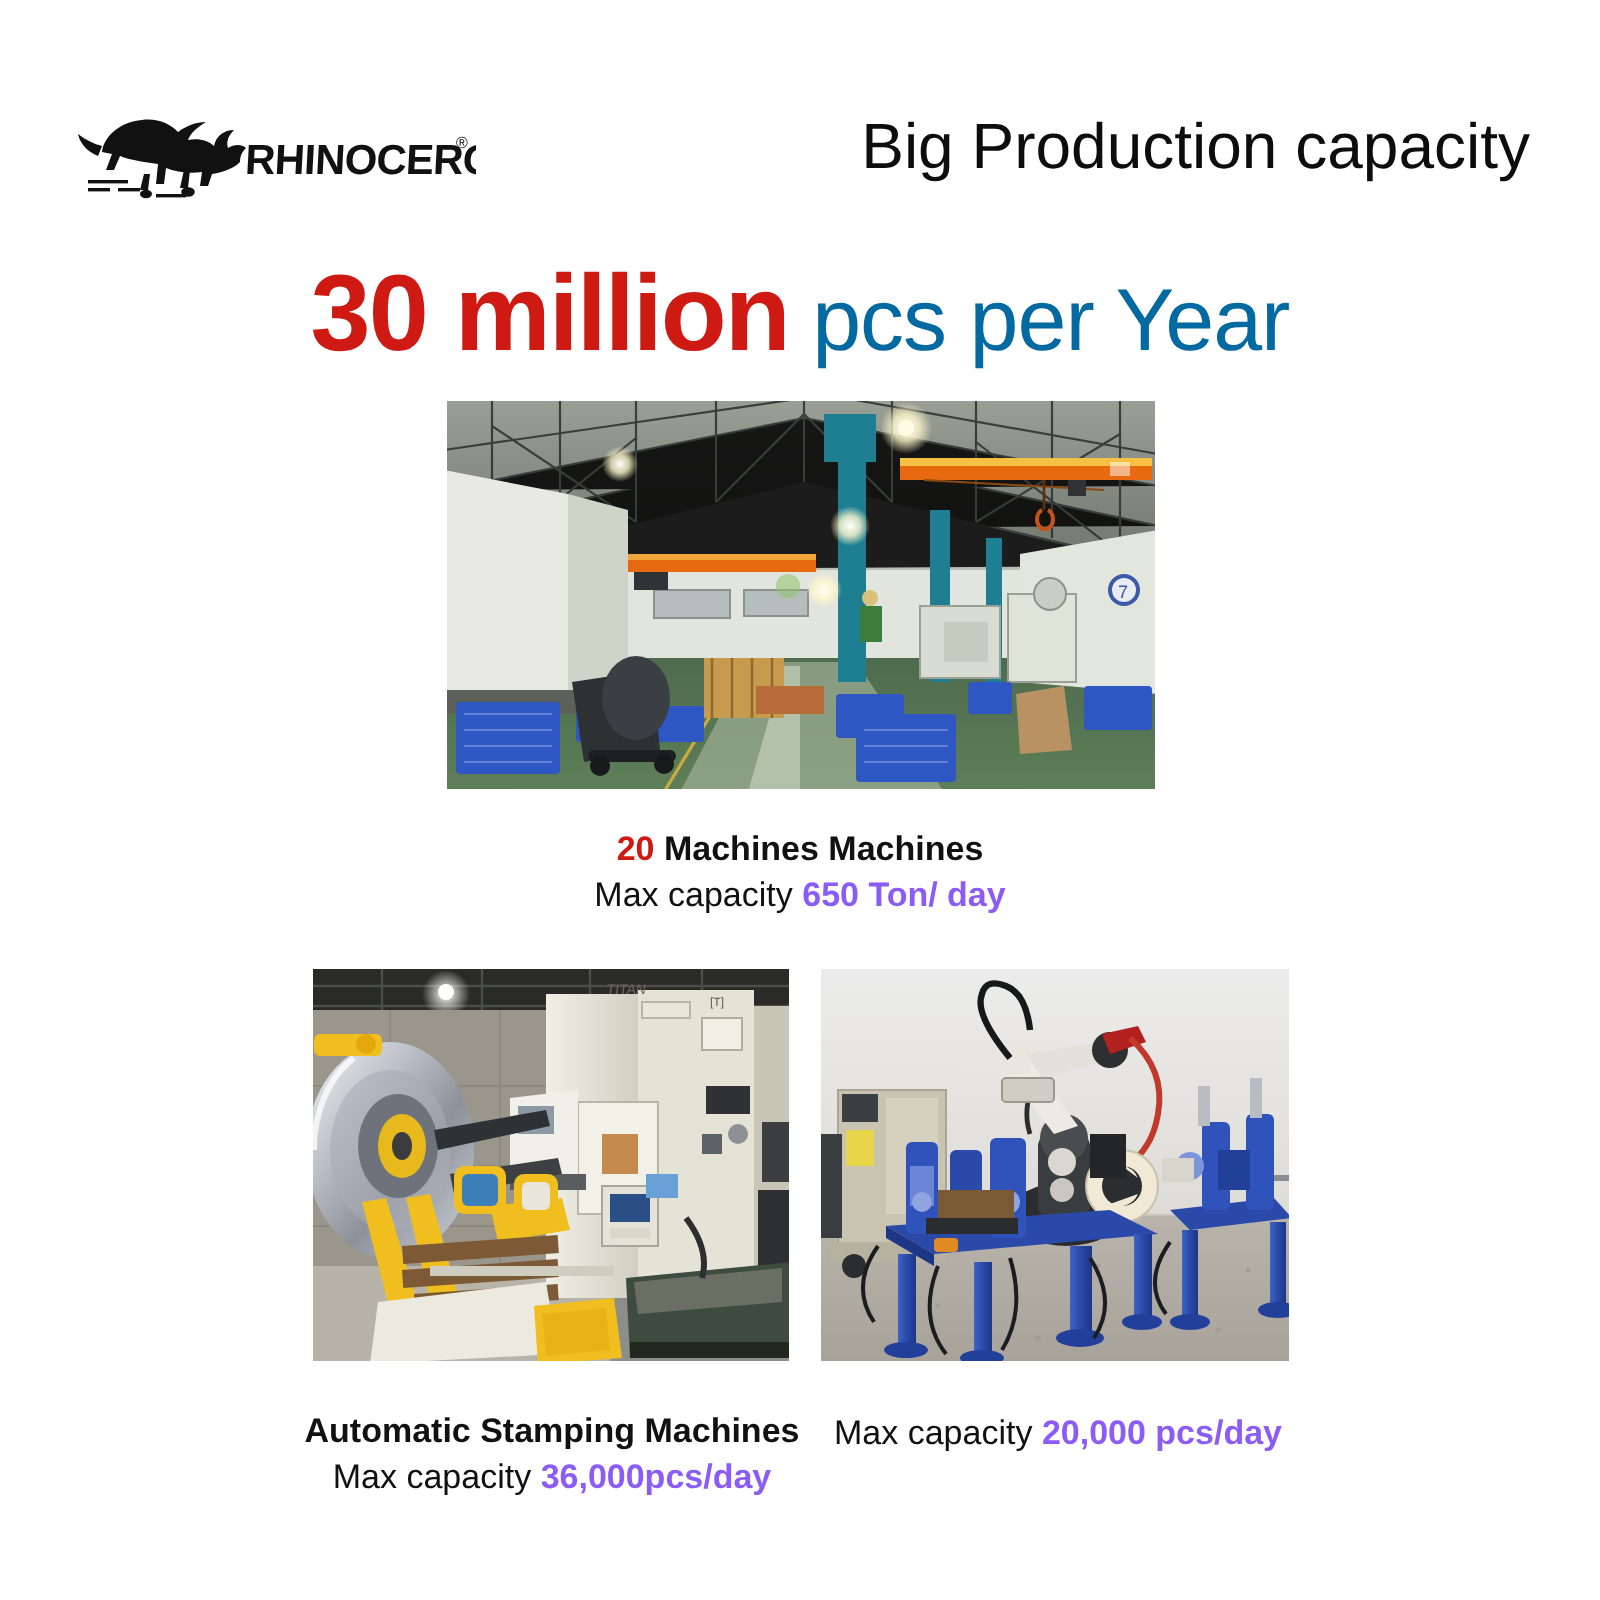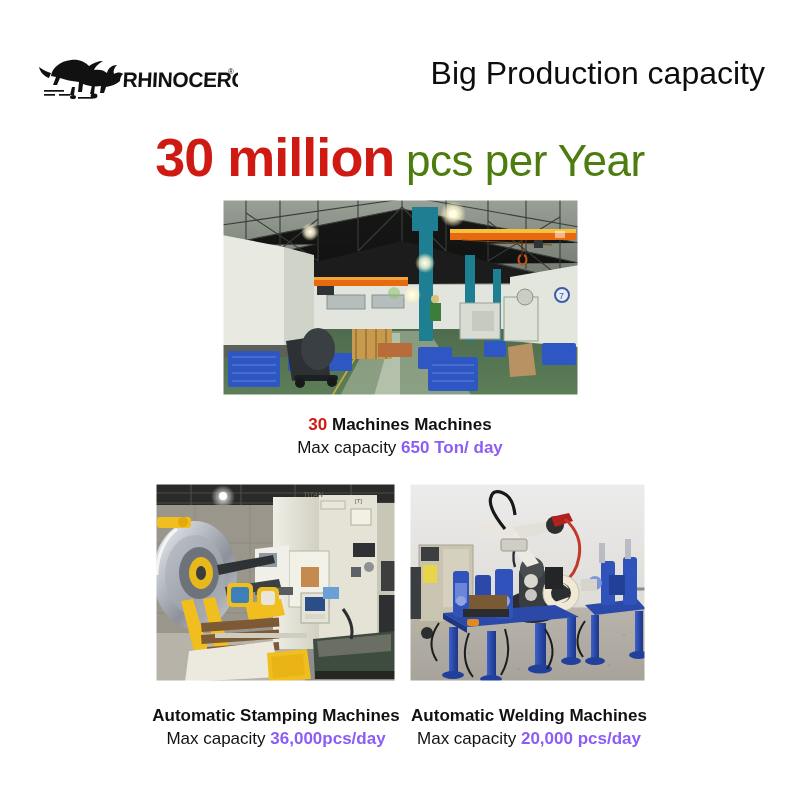--- a/index.html
+++ b/index.html
@@ -22,21 +22,21 @@
 
   
   .headline{
     position:absolute;left:0;top:126px;width:800px;height:62px;
     text-align:center;white-space:nowrap;line-height:62px;
   }
   .headline .big{
     font-size:54px;color:#cf1a14;font-weight:700;letter-spacing:-1px;
   }
   .headline .rest{
-    font-size:44px;color:#4d7c0f;font-weight:400;letter-spacing:-0.5px;
+    font-size:44px;color:#0369a1;font-weight:400;letter-spacing:-0.5px;
   }
 
   
   .photo{position:absolute;overflow:hidden;background:#888;}
   .photo .inner{position:absolute;inset:0;}
 
   #photo-factory{left:222px;top:199px;width:357px;height:197px;}
   #photo-stamping{left:155px;top:483px;width:241px;height:199px;}
   #photo-welding{left:409px;top:483px;width:237px;height:199px;}
 
@@ -213,21 +213,21 @@
       <path d="M286 148 L310 144 L314 176 L288 178 Z" fill="#b99263"></path>
 
       <circle cx="213" cy="100" r="4" fill="#d8c27a"></circle>
       <rect x="208" y="104" width="11" height="18" fill="#3c7d3c"></rect>
       <rect x="0" y="0" width="357" height="197" fill="none" stroke="#ffffff" stroke-width="3"></rect>
     </svg>
   </div>
 
   <div class="cap" id="cap-factory">
     <div class="l1">
-      <span class="redn">30</span><span> Machines Machines</span>
+      <span class="redn">20</span><span> Machines Machines</span>
     </div>
     <div class="l2">
       <span>Max capacity </span><span class="red">650 Ton/ day</span>
     </div>
   </div>
 
   <div class="photo" id="photo-stamping">
     <svg class="inner" viewBox="0 0 241 199" preserveAspectRatio="none" xmlns="http://www.w3.org/2000/svg">
       <defs>
         <linearGradient id="coil" x1="0" y1="0" x2="1" y2="1">
@@ -452,21 +452,18 @@
   <div class="cap" id="cap-stamping">
     <div class="l1">
       <span>Automatic Stamping Machines</span>
     </div>
     <div class="l2">
       <span>Max capacity </span><span class="red">36,000pcs/day</span>
     </div>
   </div>
 
   <div class="cap" id="cap-welding">
-    <div class="l1">
-      <span>Automatic Welding Machines</span>
-    </div>
     <div class="l2">
       <span>Max capacity </span><span class="red">20,000 pcs/day</span>
     </div>
   </div>
 
 </div>
 
 </body></html>

